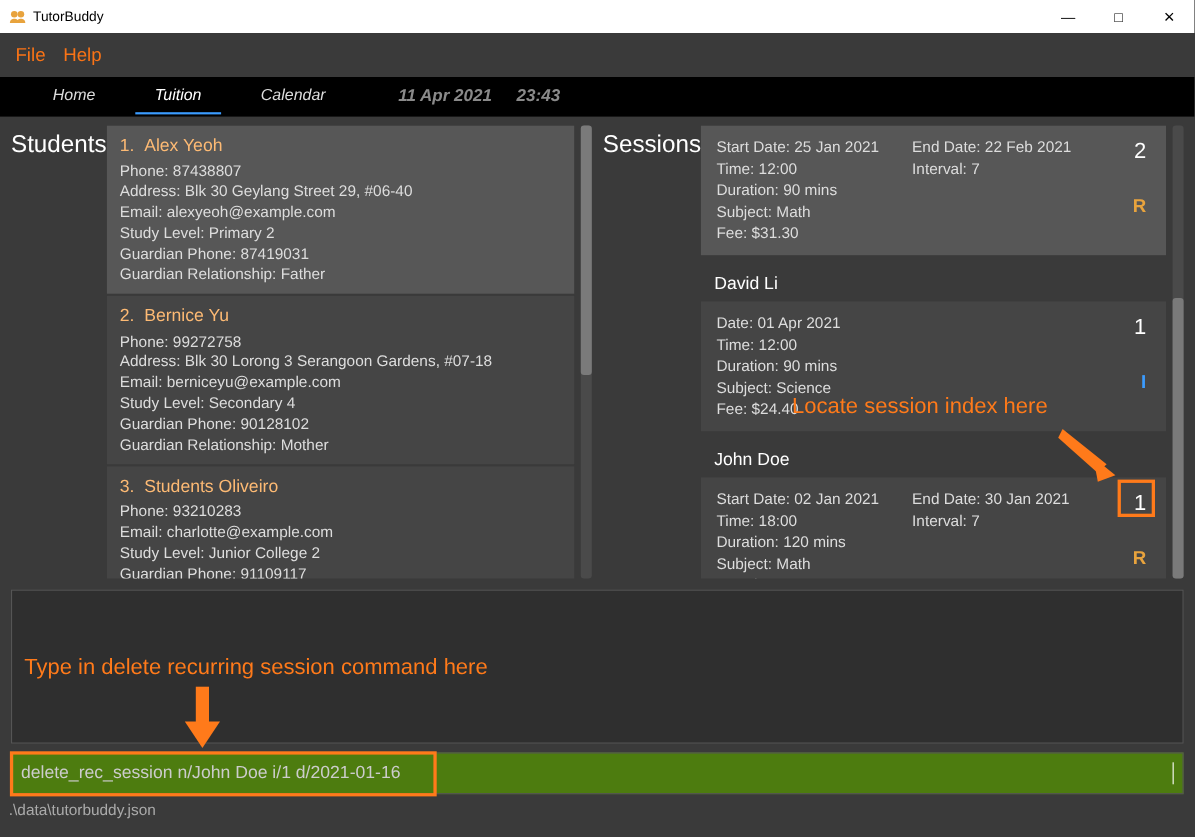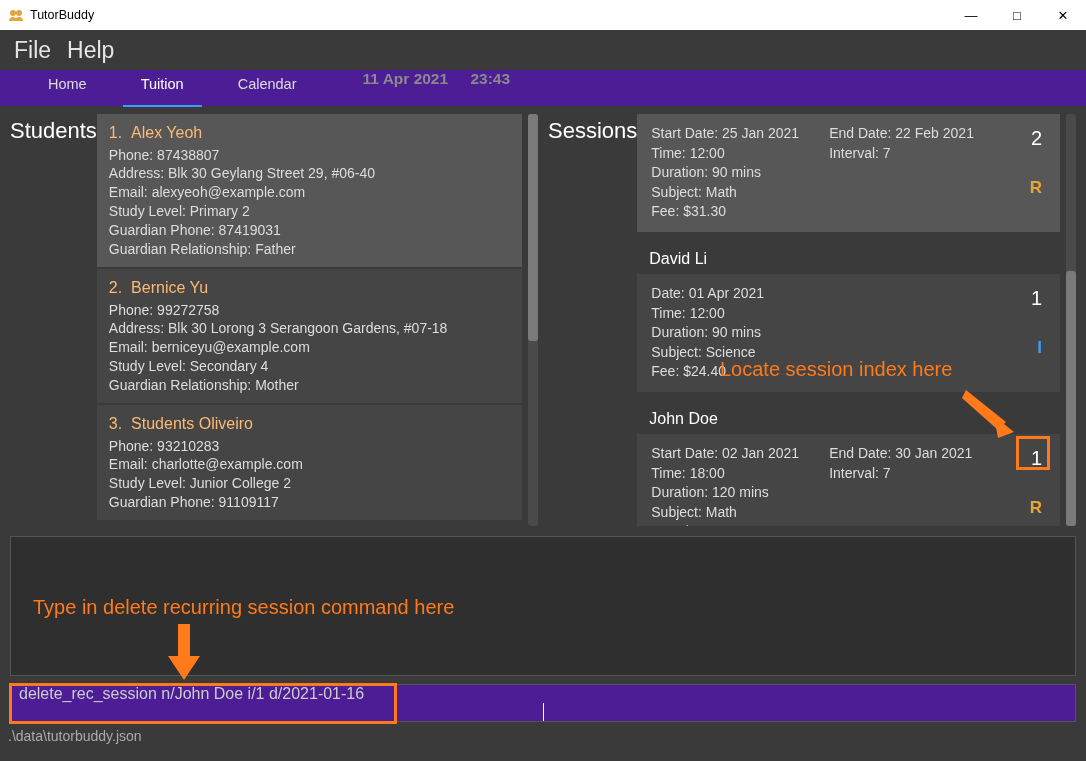--- a/index.html
+++ b/index.html
@@ -35,31 +35,33 @@
     font-family: "Segoe UI Symbol", sans-serif;
   }
   .menubar {
     height: 40px;
     background: #3a3a3a;
     display: flex;
     align-items: center;
     padding: 0 14px;
   }
   .menubar .item {
-    color: #e5e5e5;
-    font-size: 23px;
+    color: #f97316;
+    font-size: 17px;
     margin-right: 16px;
     cursor: default;
   }
   .tabbar {
     height: 36px;
-    background: #4c1d95;
-    display: flex;
+    background: #000000;
+    display: flex;
+    align-items: center;
     padding: 0 30px;
     border-bottom: none;
+    font-style: italic;
   }
   .tabbar .tab {
     color: #ddd;
     font-size: 14.5px;
     padding: 6px 18px 8px;
     margin-right: 18px;
     position: relative;
   }
   .tabbar .tab.active {
     color: #fff;
@@ -151,27 +153,26 @@
   .output-area {
     margin: 10px 10px 0 10px;
     height: 140px;
     background: #2f2f2f;
     border: 1px solid #555;
     position: relative;
   }
   .command-area {
     margin: 8px 10px 0 10px;
     height: 38px;
-    background: #4c1d95;
+    background: #4d7c0f;
     border: 1px solid #555;
     display:flex;
     align-items:center;
     padding:0 8px;
     position:relative;
-    flex-direction:column;
   }
   .command-area .input {
     color:#ccc; font-size:16px;
     outline:none; border:none; background:transparent; width:100%;
   }
   .command-area .cursor {
     display:inline-block; width:1px; height:20px; background:#fff; vertical-align:middle;
   }
   .statusbar {
     padding: 6px 8px;
@@ -244,20 +245,21 @@
           <div>Study Level: Primary 2</div>
           <div>Guardian Phone: 87419031</div>
           <div>Guardian Relationship: Father</div>
         </div>
         <div class="card">
           <div class="name"><span>2.</span>&nbsp;&nbsp;<span>Bernice Yu</span></div>
           <div>Phone: 99272758</div>
           <div>Address: Blk 30 Lorong 3 Serangoon Gardens, #07-18</div>
           <div>Email: berniceyu@example.com</div>
           <div>Study Level: Secondary 4</div>
+          <div>Guardian Phone: 90128102</div>
           <div>Guardian Relationship: Mother</div>
         </div>
         <div class="card">
           <div class="name"><span>3.</span>&nbsp;&nbsp;<span>Students Oliveiro</span></div>
           <div>Phone: 93210283</div>
           <div>Email: charlotte@example.com</div>
           <div>Study Level: Junior College 2</div>
           <div>Guardian Phone: 91109117</div>
         </div>
       </div>
@@ -347,21 +349,21 @@
 <div class="command-area">
   <span class="input">delete_rec_session n/John Doe i/1 d/2021-01-16</span>
     <span class="cursor"></span>
 </div>
 
 <div class="statusbar">
   <span>.\data\tutorbuddy.json</span>
 </div>
 
 <div class="annot" style="left:720px; top:358px;">Locate session index here</div>
-<div class="annot" style="left:33px; top:596px;">Type in delete recurring session command here</div>
+<div class="annot" style="left:22px; top:596px;">Type in delete recurring session command here</div>
 
 <div class="highlight-box" style="left:1016px; top:436px; width:34px; height:34px;"></div>
 
 <div class="highlight-box" style="left:9px; top:683px; width:388px; height:41px;"></div>
 
 <svg class="arrow" style="left:958px; top:382px;" width="60" height="60">
   <polygon points="8,8 48,40 40,48 4,16" fill="#ff7a1a"></polygon>
   <polygon points="36,34 56,50 40,56" fill="#ff7a1a"></polygon>
 </svg>
 <svg class="arrow" style="left:164px; top:624px;" width="40" height="58">

